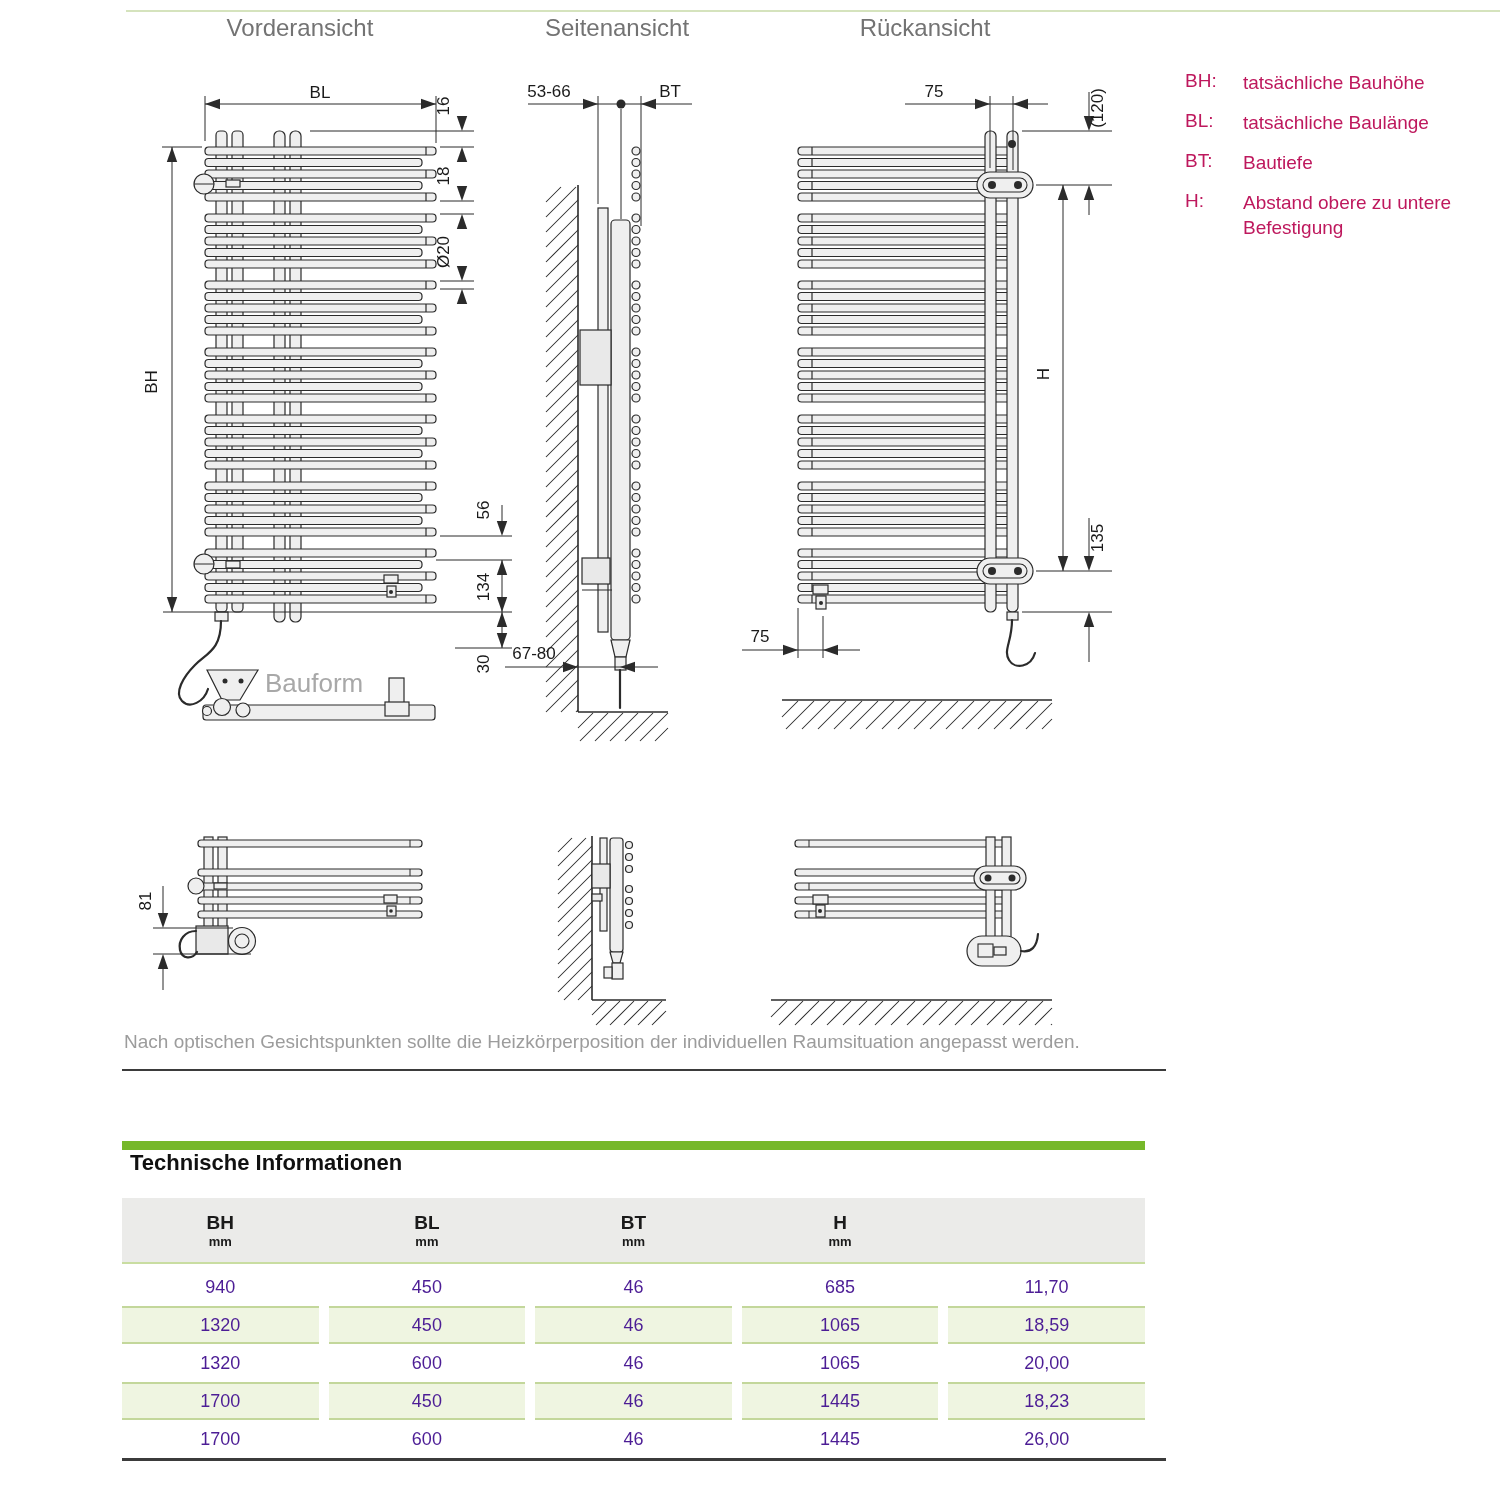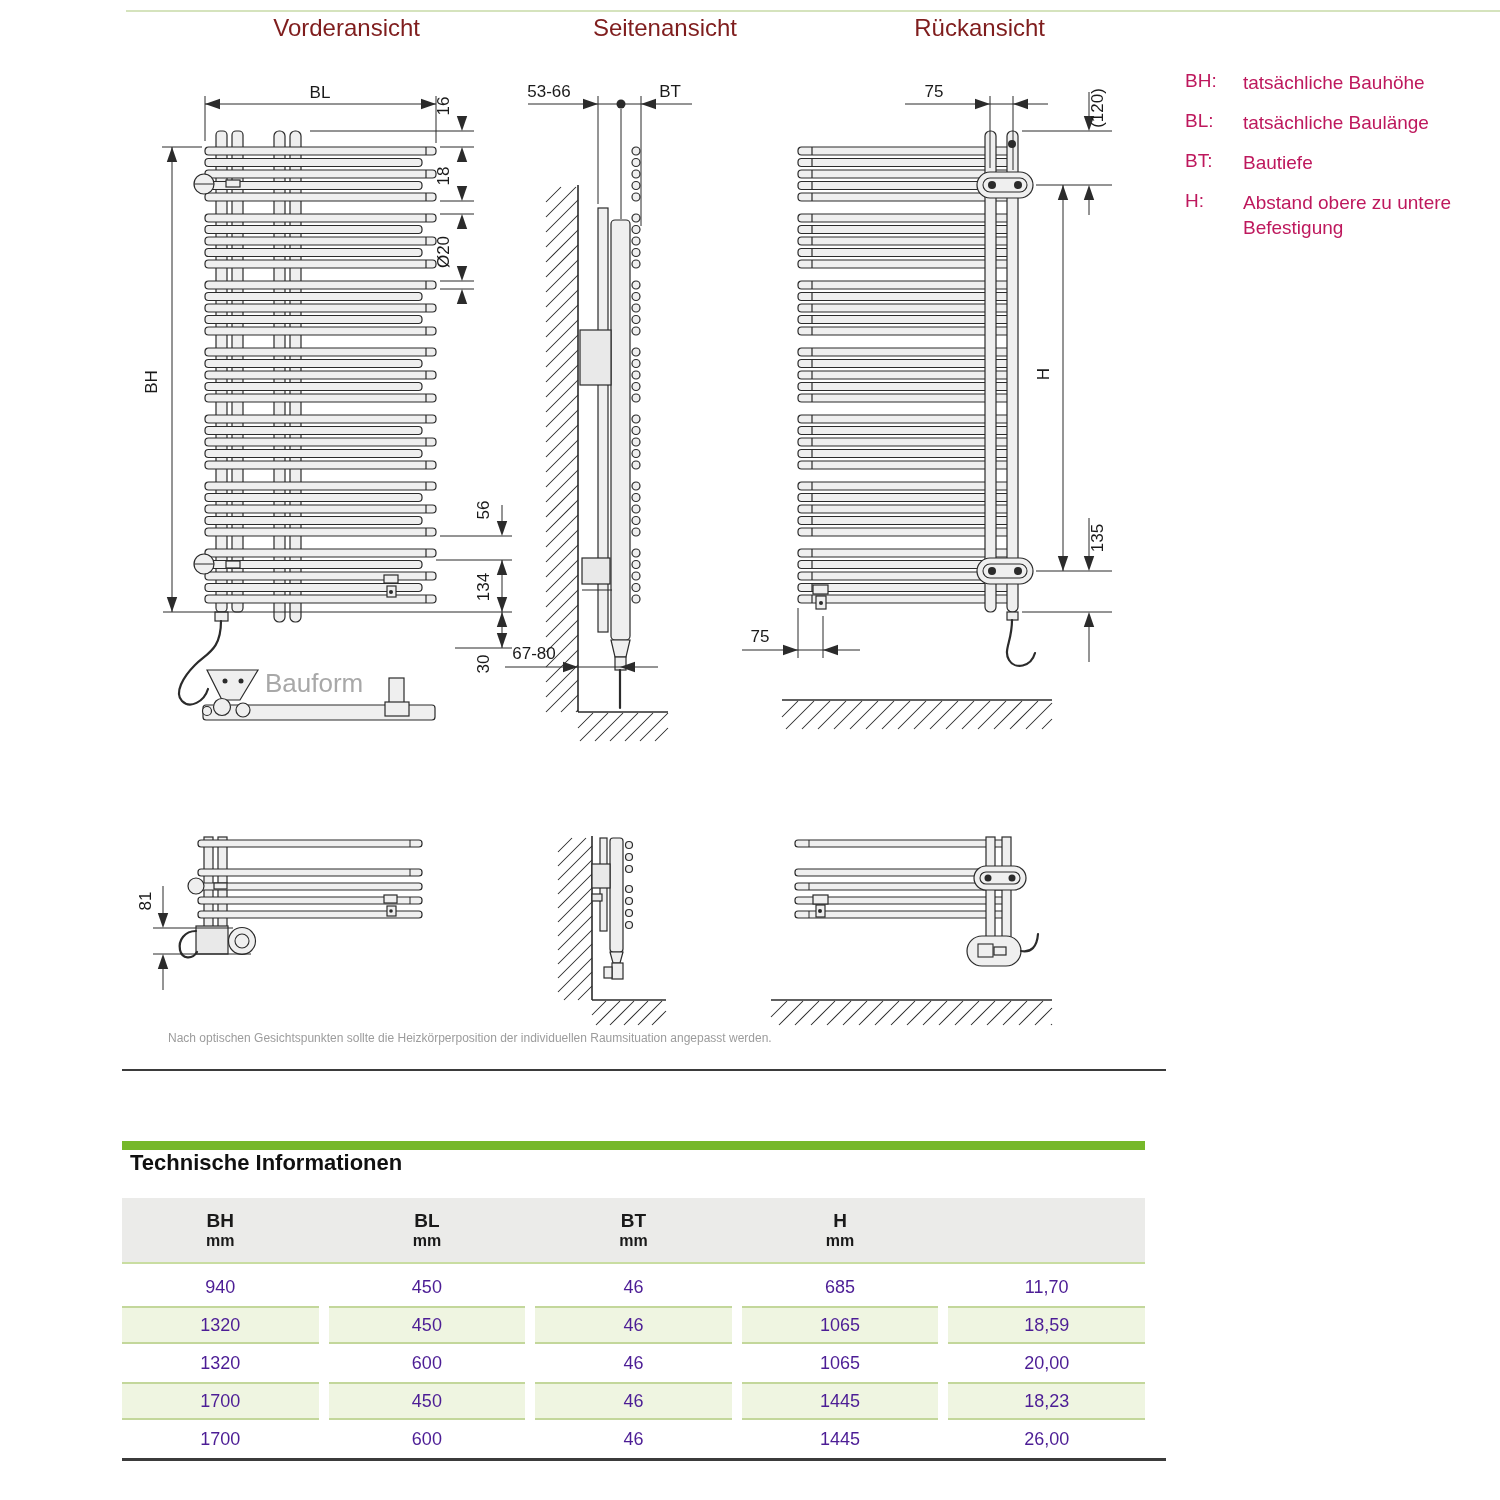--- a/index.html
+++ b/index.html
@@ -1,45 +1,45 @@
 <!DOCTYPE html>
 <html><head>
 <meta charset="utf-8">
 <style>
   html,body{margin:0;padding:0;background:#fff;font-family:"Liberation Sans",sans-serif;}
   .page{position:relative;width:1500px;height:1500px;background:#fff;overflow:hidden;}
   .abs{position:absolute;}
   .topline{left:126px;top:10px;right:0;height:2px;background:#d5e3bd;}
-  .vtitle{top:14px;width:240px;text-align:right;font-size:24px;color:#7f1d1d;}
+  .vtitle{top:14px;width:240px;text-align:center;font-size:24px;color:#737373;}
   .legend{left:1185px;top:70px;width:272px;color:#be185d;font-size:19px;}
   .litem{display:flex;margin-bottom:15px;}
   .lterm{width:58px;flex:none;}
   .ldef{flex:1;line-height:1.32;}
   svg.draw{left:0;top:0;}
   svg text{font-family:"Liberation Sans",sans-serif;}
   .dt{font-size:17px;fill:#1a1a1a;text-anchor:middle;}
   .bf{font-size:26px;fill:#a8a8a8;text-anchor:start;}
   .tube{fill:#efefef;stroke:#2b2b2b;stroke-width:1.2;}
   .gray{fill:#e9e9e9;stroke:#2b2b2b;stroke-width:1.2;}
   .ln{stroke:#2b2b2b;fill:none;stroke-width:1.6;}
   .thin{stroke:#2b2b2b;fill:none;stroke-width:1;}
   .cab{stroke:#2b2b2b;fill:none;stroke-width:2.2;stroke-linecap:round;}
   .arr{fill:#2b2b2b;stroke:none;}
   .htch{stroke:#2b2b2b;stroke-width:1.05;fill:none;}
   .inner{fill:none;stroke:#2b2b2b;stroke-width:1.1;}
   .band{left:122px;top:778px;right:0;height:45px;background:#ececea;border-top:2px solid #ccdfa9;border-bottom:2px solid #ccdfa9;line-height:45px;}
   .band span{margin-left:18px;font-weight:bold;font-size:20px;color:#1a1a1a;}
-  .note{left:124px;top:1031px;font-size:12px;color:#9c9c9c;margin-left:44px;}
+  .note{left:124px;top:1031px;font-size:19px;color:#9c9c9c;}
   .dline{left:122px;width:1044px;height:2px;background:#3b3b3b;}
   .greenbar{left:122px;top:1141px;width:1023px;height:9px;background:#76b82a;}
   .ttitle{left:130px;top:1150px;font-size:22px;font-weight:bold;color:#111;}
   .thead{left:122px;top:1198px;width:1023px;height:64px;background:#ebebe9;border-bottom:2px solid #c9dda1;display:grid;grid-template-columns:repeat(5,1fr);gap:10px;}
   .hc{display:flex;flex-direction:column;align-items:center;justify-content:center;font-weight:bold;color:#1a1a1a;}
   .hl{font-size:19px;}
-  .hu{font-size:16px;}
+  .hu{font-size:13px;}
   .trows{left:122px;top:1268px;width:1023px;}
   .trow{display:grid;grid-template-columns:repeat(5,1fr);gap:10px;height:38px;}
   .tc{display:flex;align-items:center;justify-content:center;font-size:18px;color:#4c1d95;box-sizing:border-box;}
   .trow.green .tc{background:#eff5e1;border-top:2px solid #c3d79b;border-bottom:2px solid #c3d79b;}
 </style>
 </head>
 <body>
 
 <div class="page">
 

